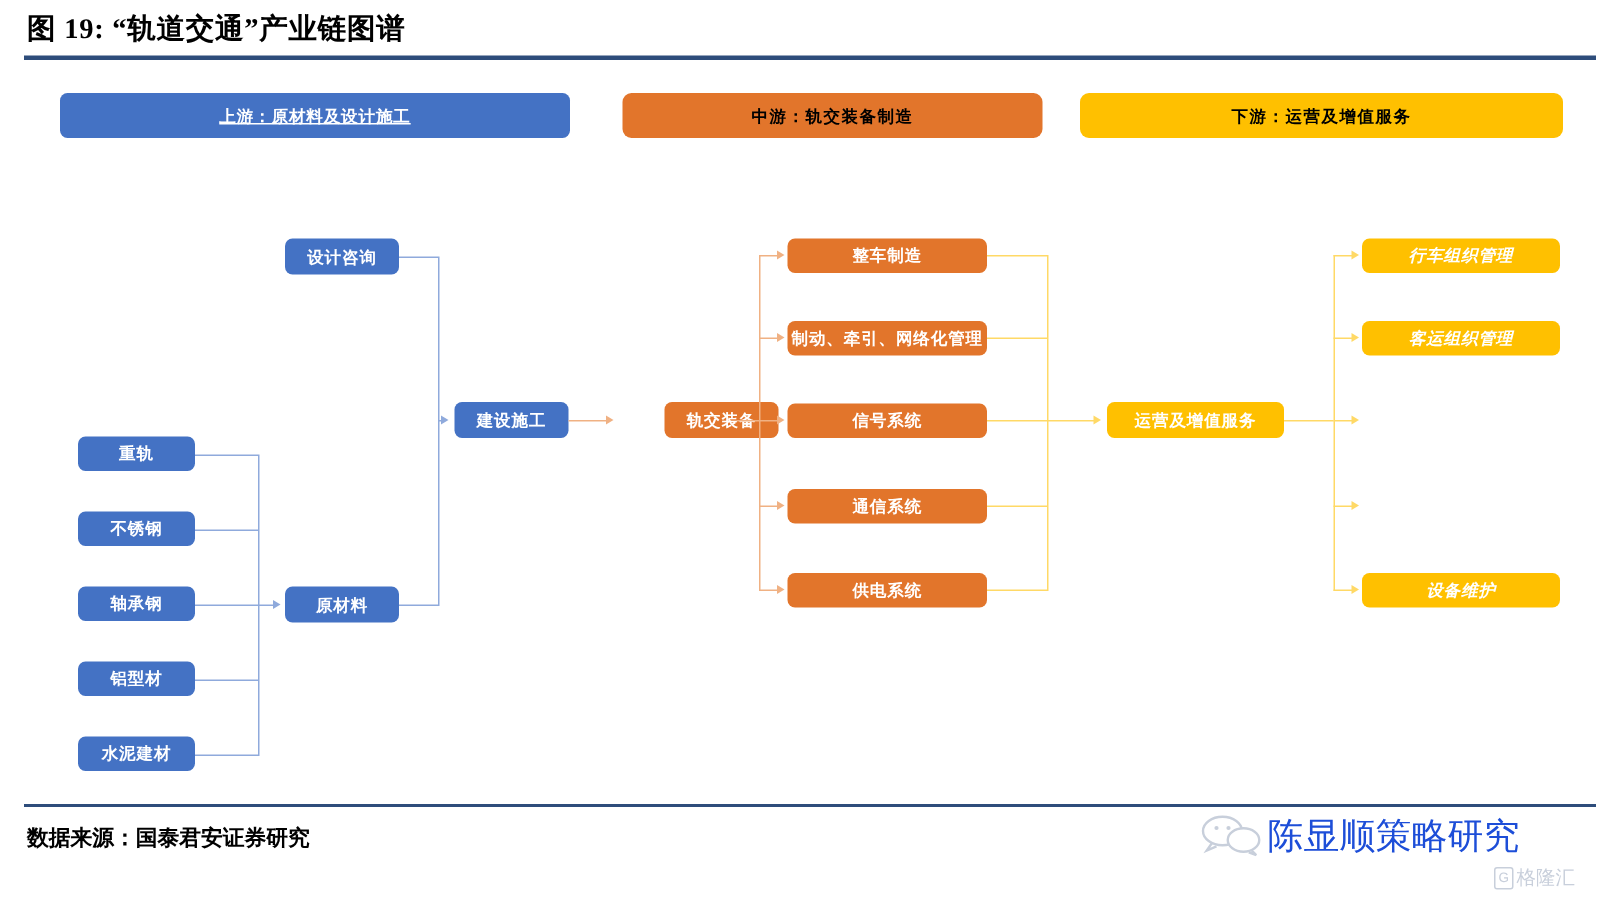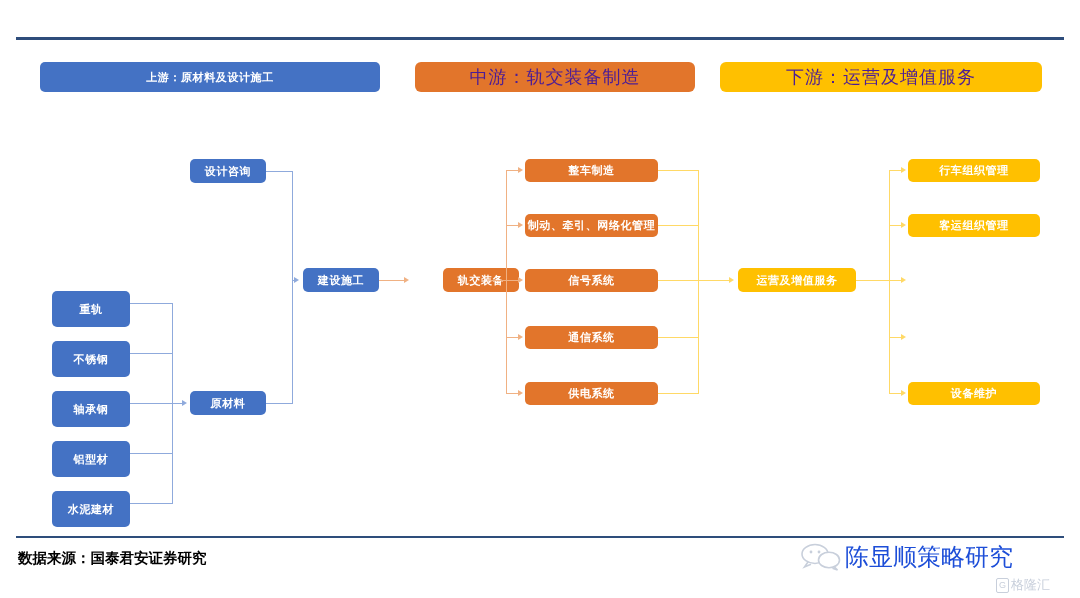--- a/index.html
+++ b/index.html
@@ -26,47 +26,47 @@
     background:#2e4d7b;
   }
   .source{
     position:absolute;left:18px;top:549px;
     font-size:14.5px;font-weight:bold;color:#000;white-space:nowrap;
   }
 
   
   .stage-bar{
     position:absolute;height:30px;border-radius:6px;
-    color:#4c1d95;font-size:18px;font-weight:normal;
+    color:#000000;font-size:11px;font-weight:bold;
     display:flex;align-items:center;justify-content:center;
     letter-spacing:1px;
   }
-  #stage-up{left:40px;top:62px;width:340px;}
+  #stage-up{left:40px;top:62px;width:340px;text-decoration:underline;}
   #stage-mid{left:415px;top:62px;width:280px;}
   #stage-down{left:720px;top:62px;width:322px;}
 
   
   .node{
     position:absolute;border-radius:5px;
     color:#ffffff;font-size:11px;font-weight:bold;
     display:flex;align-items:center;justify-content:center;
     letter-spacing:.6px;white-space:nowrap;
   }
   .node.blue{background:#4472C4;}
   .node.orange{background:#E2752B;}
   .node.yellow{background:#FFC000;}
 
   
-  .n-src{left:52px;width:78px;height:36px;}
+  .n-src{left:52px;width:78px;height:23px;}
   .n-mid-col{left:190px;width:76px;height:24px;}
   .n-build{left:303px;width:76px;height:24px;top:268px;}
   .n-equip{left:415px;width:76px;height:24px;top:268px;margin-left:28px;}
   .n-mfg{left:525px;width:133px;height:23px;}
   .n-oper{left:738px;width:118px;height:24px;top:268px;}
-  .n-svc{left:908px;width:132px;height:23px;}
+  .n-svc{left:908px;width:132px;height:23px;font-style:italic;}
 
   
   .ln{position:absolute;}
   .ln.h{height:1px;}
   .ln.v{width:1px;}
   .ln.blue{background:#8faadc;}
   .ln.orange{background:#f0b183;}
   .ln.yellow{background:#ffd966;}
 
   .arrow{
@@ -87,20 +87,21 @@
     font-family:"Liberation Sans","DejaVu Sans",sans-serif;
     color:#c8cfdb;white-space:nowrap;display:flex;align-items:center;gap:2px;}
   .gl-box{display:inline-block;border:1.5px solid #c8cfdb;border-radius:2px;
     width:11px;height:13px;font-size:9px;line-height:13px;text-align:center;}
 </style>
 </head>
 <body>
 
 <div id="root">
 
+  <div class="fig-title">图 19:  “轨道交通”产业链图谱</div>
   <div class="rule-top"></div>
   <div class="rule-bottom"></div>
   <div class="source">数据来源：国泰君安证券研究</div>
 
   <div class="stage-bar node blue" id="stage-up" style="background:#4472C4">上游：原材料及设计施工</div>
   <div class="stage-bar" id="stage-mid" style="background:#E2752B">中游：轨交装备制造</div>
   <div class="stage-bar" id="stage-down" style="background:#FFC000">下游：运营及增值服务</div>
 
   <div class="node blue n-mid-col" style="top:159px">设计咨询</div>
 

